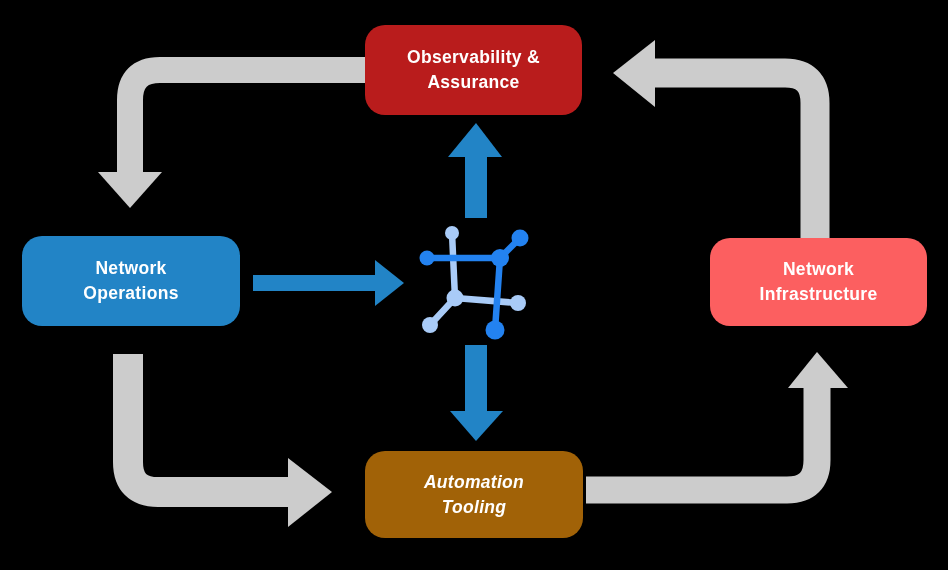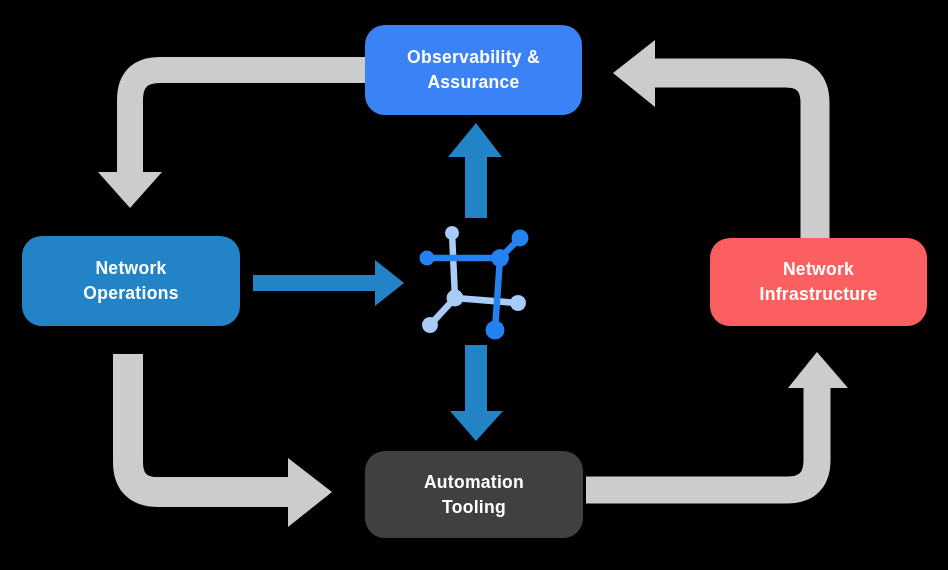--- a/index.html
+++ b/index.html
@@ -98,33 +98,33 @@
       <line x1="12" y1="33" x2="85" y2="33" stroke-width="6.5" stroke="#2382F0"></line>
       <line x1="85" y1="33" x2="105" y2="13" stroke-width="6.5" stroke="#2382F0"></line>
       <line x1="85" y1="33" x2="80" y2="105" stroke-width="6.5" stroke="#2382F0"></line>
       <circle cx="12" cy="33" r="7.5" fill="#2382F0"></circle>
       <circle cx="105" cy="13" r="8.5" fill="#2382F0"></circle>
       <circle cx="85" cy="33" r="9" fill="#2382F0"></circle>
       <circle cx="80" cy="105" r="9.5" fill="#2382F0"></circle>
     </g>
   </svg>
 
-  <div class="node node-observability" style="background-color: #3b82f6;">
+  <div class="node node-observability" style="background-color: #b91c1c;">
     <span>Observability &amp;
 Assurance</span>
   </div>
 
   <div class="node node-operations" style="background-color: rgb(34, 132, 198);">
     <span>Network
 Operations</span>
   </div>
 
   <div class="node node-infrastructure" style="background-color: rgb(252, 95, 96);">
     <span>Network
 Infrastructure</span>
   </div>
 
-  <div class="node node-automation" style="background-color: #404040;">
+  <div class="node node-automation" style="background-color: #a16207; font-style: italic;">
     <span>Automation
 Tooling</span>
   </div>
 
 </div>
 
 </body></html>

